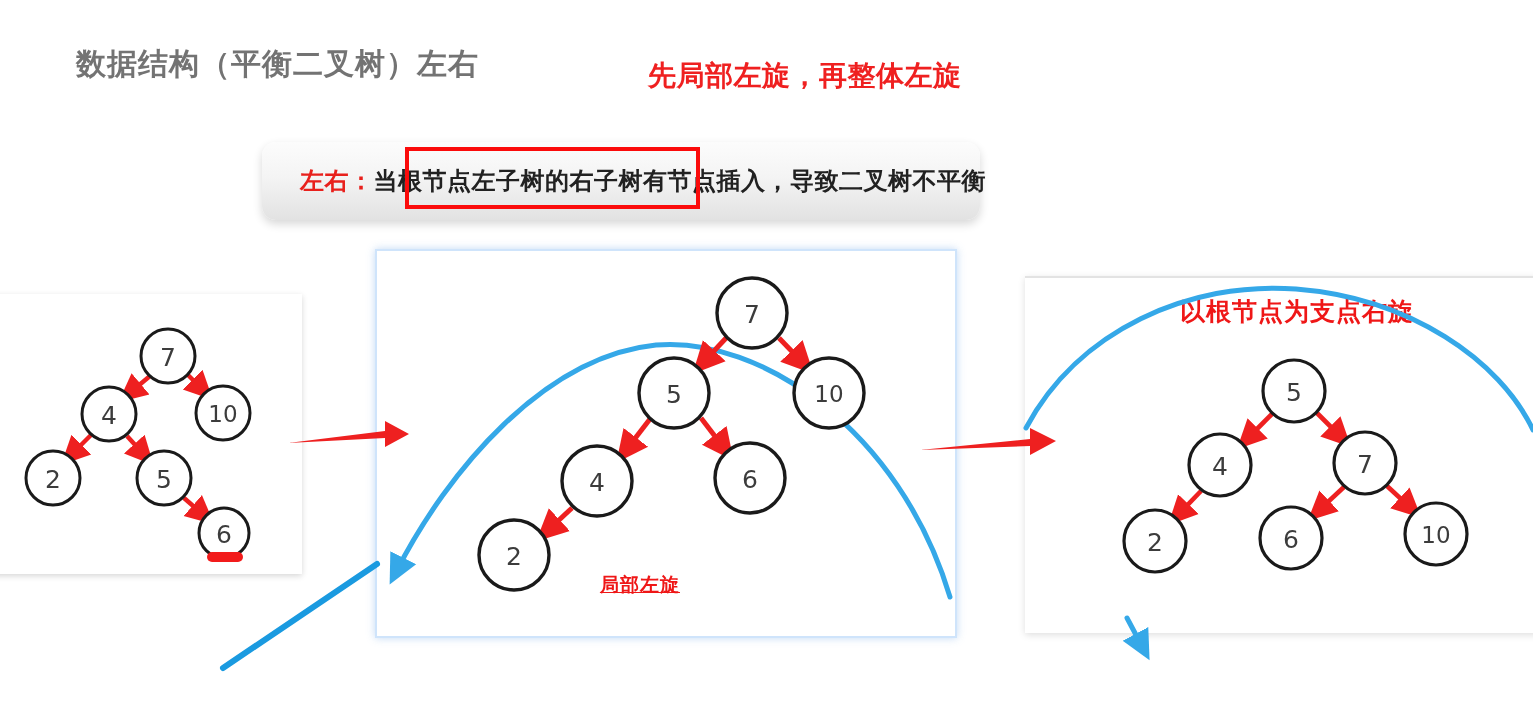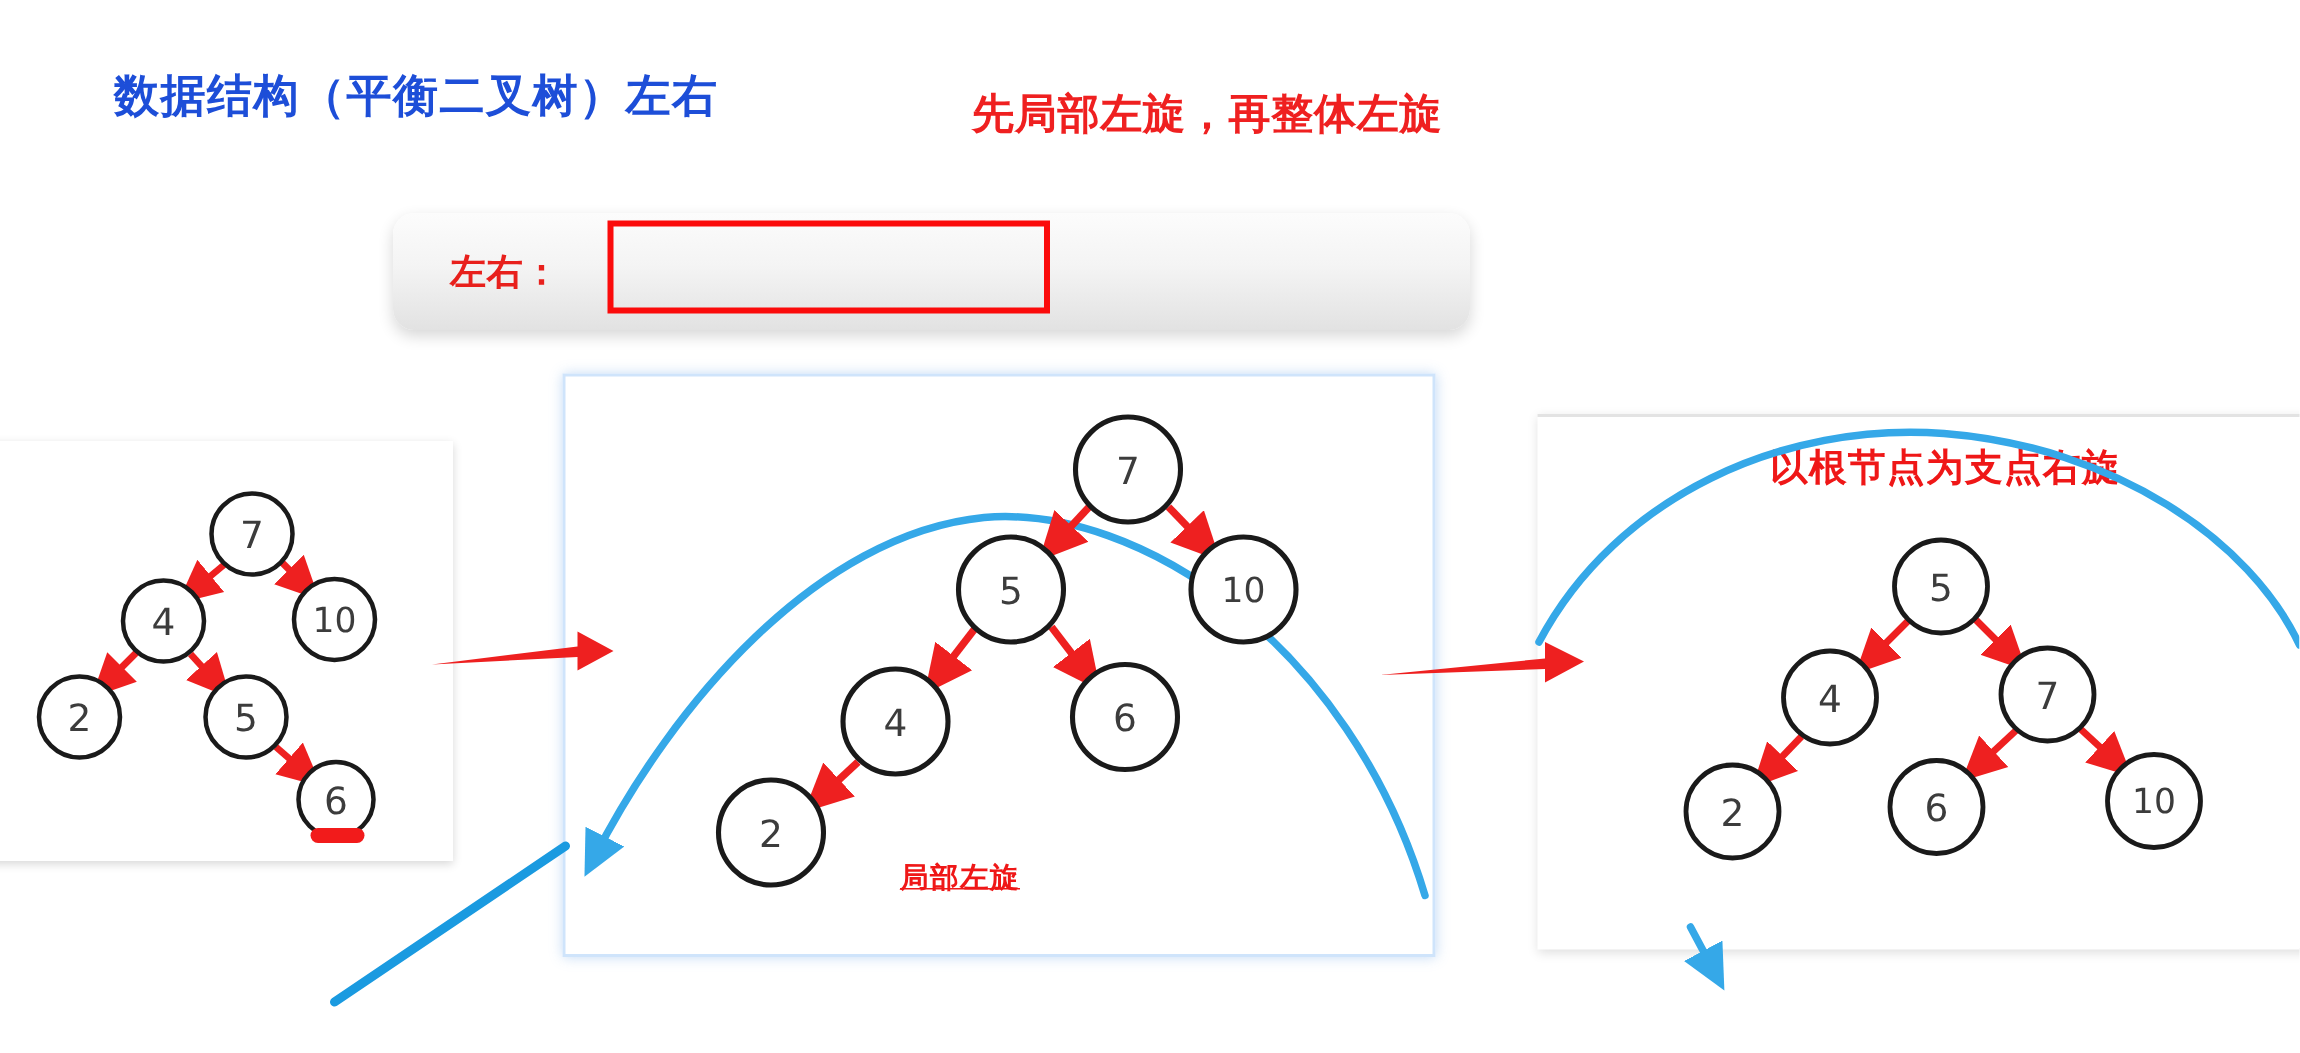--- a/index.html
+++ b/index.html
@@ -12,21 +12,21 @@
     position: relative; overflow: hidden;
     font-family: "DejaVu Sans", "Liberation Sans", sans-serif;
   }
 
   
   .slide-title {
     position: absolute;
     left: 76px; top: 44px;
     font-size: 30px;
     font-weight: bold;
-    color: #1d4ed8;
+    color: #737373;
     letter-spacing: 1px;
     white-space: nowrap;
   }
   .slide-subtitle {
     position: absolute;
     left: 648px; top: 57px;
     font-size: 28px;
     font-weight: bold;
     color: #ef2020;
     letter-spacing: 0.5px;
@@ -120,20 +120,21 @@
 </style>
 </head>
 <body>
 
 <div class="slide-title">数据结构（平衡二叉树）左右</div>
 
 <div class="slide-subtitle">先局部左旋，再整体左旋</div>
 
 <div class="definition-banner">
   <span class="bn-red">左右：</span>
+  <span class="bn-black">当根节点左子树的右子树有节点插入，导致二叉树不平衡</span>
 </div>
 <div class="highlight-box"></div>
 
 <div class="panel" id="panel-before"></div>
 
 <div class="panel" id="panel-middle"></div>
 
 <div class="panel" id="panel-after"></div>
 
 <div class="panel-caption" id="caption-middle">局部左旋</div>

